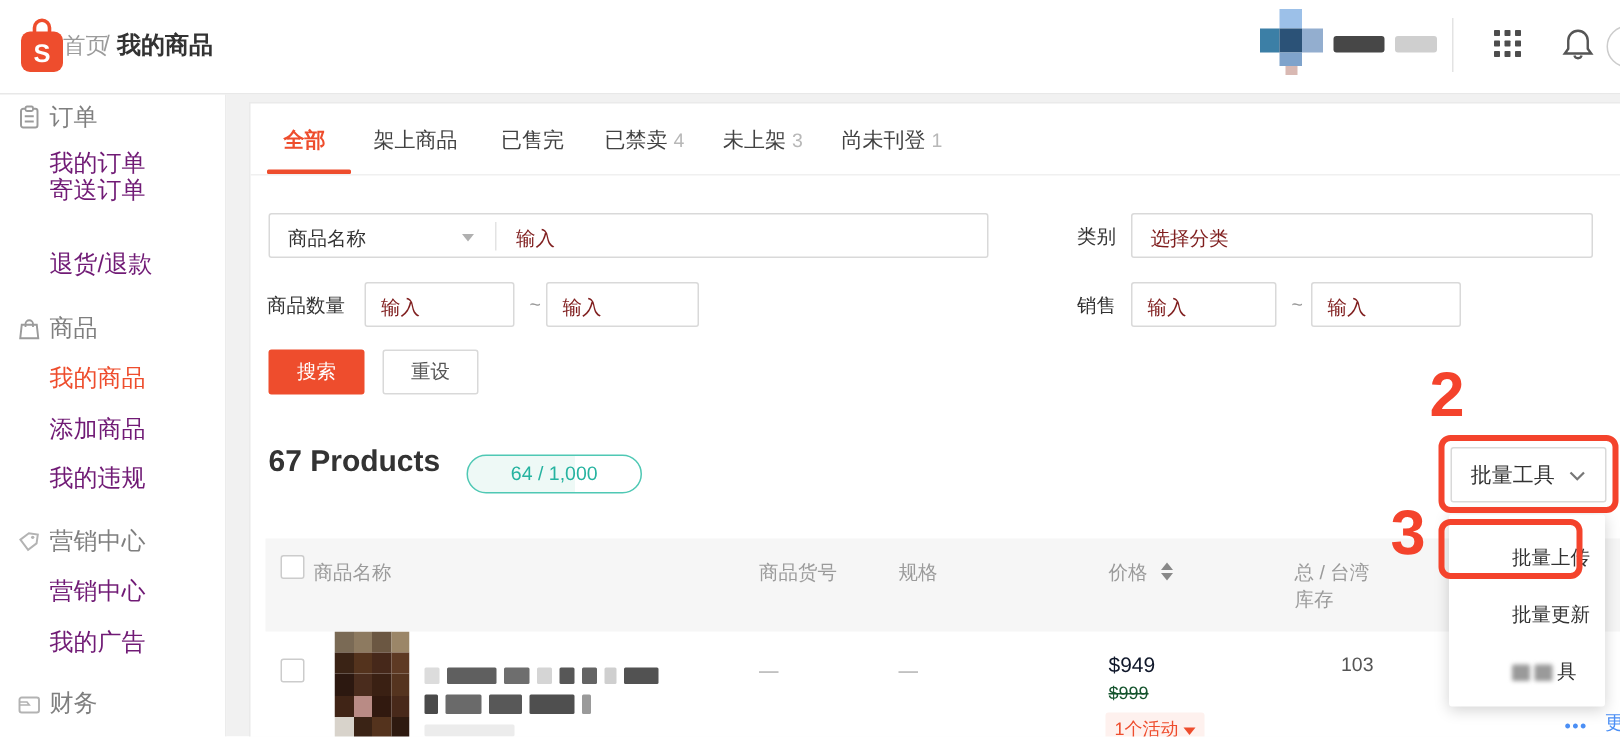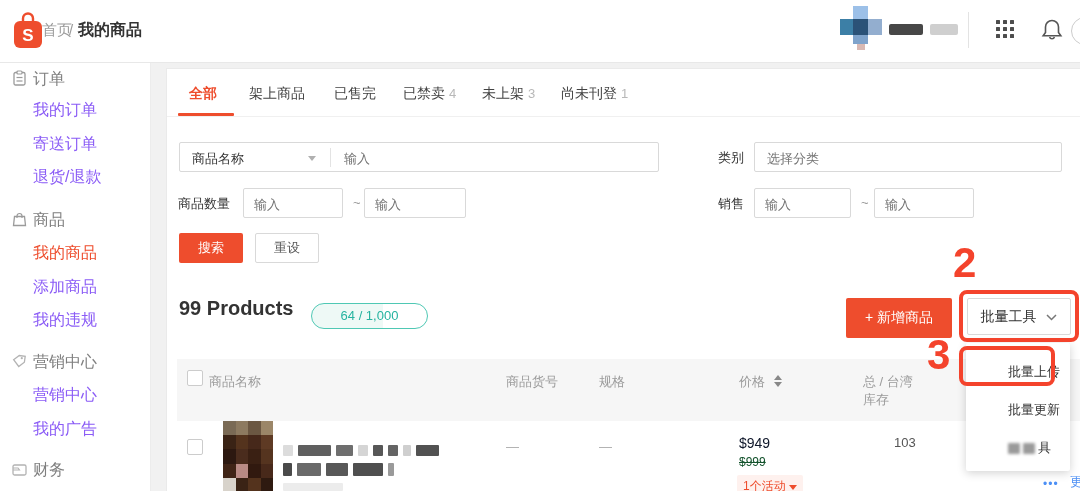--- a/index.html
+++ b/index.html
@@ -22,39 +22,39 @@
   .top-divider{position:absolute;left:968px;top:12px;width:1px;height:36px;background:#e3e3e3;}
   .gridicon{position:absolute;left:996px;top:20px;width:20px;height:20px;display:grid;grid-template-columns:repeat(3,4px);grid-template-rows:repeat(3,4px);gap:3px;}
   .gridicon div{background:#4d4d4d;border-radius:0.5px;}
   .bellicon{position:absolute;left:1041px;top:17px;}
   .partcircle{position:absolute;left:1071px;top:17px;width:26px;height:26px;border:1.5px solid #ccc;border-radius:50%;}
 
   
   .sidebar{position:absolute;top:62px;left:0;width:150px;height:429px;background:#fff;border-right:1px solid #ececec;z-index:2;}
   .snav{position:absolute;left:33px;font-size:16px;line-height:16px;white-space:nowrap;}
   .snav.section{color:#7f7f7f;}
-  .snav.link{color:#8b5cf6;}
+  .snav.link{color:#701a75;}
   .snav.active{color:#ee4d2d;}
   .sicon{position:absolute;left:11px;width:17px;height:17px;}
 
   
   .content-bg{position:absolute;top:62px;left:150px;width:930px;height:429px;background:#f1f1f1;}
   .card{position:absolute;top:68px;left:166px;width:914px;height:423px;background:#fff;border-left:1px solid #eaeaea;border-top:1px solid #eaeaea;}
 
   
   .tabs-line{position:absolute;left:0;top:47px;width:914px;height:1px;background:#f0f0f0;}
   .tab{position:absolute;top:16px;font-size:14px;color:#424242;cursor:pointer;white-space:nowrap;}
   .tab .cnt{color:#b8b8b8;margin-left:4px;font-size:13px;}
   .tab.active{color:#ee4d2d;font-weight:bold;}
   .tab-underline{position:absolute;left:11px;top:44px;width:56px;height:3px;background:#ee4d2d;border-radius:1px;}
 
   
   .fbox{position:absolute;border:1px solid #d9d9d9;border-radius:2px;background:#fff;height:30px;box-sizing:border-box;}
   .flabel{position:absolute;font-size:13px;color:#333;}
-  .ph{color:#737373;font-size:13px;}
+  .ph{color:#7f1d1d;font-size:13px;}
   .sel-caret{display:inline-block;width:0;height:0;border-left:4px solid transparent;border-right:4px solid transparent;border-top:5px solid #b0b0b0;}
   .tilde{position:absolute;font-size:13px;color:#999;}
   .btn-search{position:absolute;left:12px;top:164px;width:64px;height:30px;background:#ee4d2d;color:#fff;font-size:13px;border:none;border-radius:2px;cursor:pointer;}
   .btn-reset{position:absolute;left:88px;top:164px;width:64px;height:30px;background:#fff;color:#555;font-size:13px;border:1px solid #d9d9d9;border-radius:2px;cursor:pointer;}
 
   
   .ptitle{position:absolute;left:12px;top:228px;font-size:20px;font-weight:bold;color:#333;}
   .quota{position:absolute;left:144px;top:234px;width:115px;height:24px;border:1.5px solid #4fc8b4;border-radius:13px;
     background:linear-gradient(to right,#eef9f6 0%,#eef9f6 62%,#fff 62%);
     color:#26b3a0;font-size:13px;text-align:center;line-height:24px;}
@@ -140,21 +140,21 @@
 
 <div class="sidebar">
   <svg class="sicon" style="top:8px;" viewBox="0 0 17 17">
     <rect x="3" y="2.5" width="11" height="12.5" rx="1.5" fill="none" stroke="#9b9b9b" stroke-width="1.3"></rect>
     <rect x="6" y="1" width="5" height="3" rx="1" fill="#fff" stroke="#9b9b9b" stroke-width="1.2"></rect>
     <line x1="5.5" y1="7.5" x2="11.5" y2="7.5" stroke="#9b9b9b" stroke-width="1.2"></line>
     <line x1="5.5" y1="11" x2="11.5" y2="11" stroke="#9b9b9b" stroke-width="1.2"></line>
   </svg>
   <div class="snav section" style="top:9px;">订单</div>
   <div class="snav link" style="top:40px;">我的订单</div>
-  <div class="snav link" style="top:74px;">寄送订单</div>
+  <div class="snav link" style="top:58px;font-family:Liberation Mono, monospace;">寄送订单</div>
   <div class="snav link" style="top:107px;">退货/退款</div>
 
   <svg class="sicon" style="top:149px;" viewBox="0 0 17 17">
     <path d="M3.5 5.5 h10 l1 9 h-12 z" fill="none" stroke="#9b9b9b" stroke-width="1.3"></path>
     <path d="M6 7 V5 a2.5 2.5 0 0 1 5 0 v2" fill="none" stroke="#9b9b9b" stroke-width="1.2"></path>
   </svg>
   <div class="snav section" style="top:150px;">商品</div>
   <div class="snav active" style="top:183px;">我的商品</div>
   <div class="snav link" style="top:217px;">添加商品</div>
   <div class="snav link" style="top:250px;">我的违规</div>
@@ -223,23 +223,22 @@
     <span class="ph" style="position:absolute;left:10px;top:7px;">输入</span>
   </div>
   <span class="tilde" style="left:694px;top:126px;">~</span>
   <div class="fbox" style="left:707px;top:119px;width:100px;">
     <span class="ph" style="position:absolute;left:10px;top:7px;">输入</span>
   </div>
 
   <button class="btn-search">搜索</button>
   <button class="btn-reset">重设</button>
 
-  <div class="ptitle">99 Products</div>
+  <div class="ptitle">67 Products</div>
   <div class="quota">64 / 1,000</div>
-  <button class="btn-add"><span>+</span>&nbsp;<span>新增商品</span></button>
   <button class="btn-batch">
     <span>批量工具</span>
     <svg width="11" height="7" viewBox="0 0 11 7" style="margin-left:6px;">
       <polyline points="1,1 5.5,5.5 10,1" fill="none" stroke="#777" stroke-width="1.5"></polyline>
     </svg>
   </button>
 
   <div class="anno-num" style="left:786px;top:170px;">2</div>
   <div class="anno-box" style="left:792px;top:221px;width:112px;height:44px;"></div>
 

